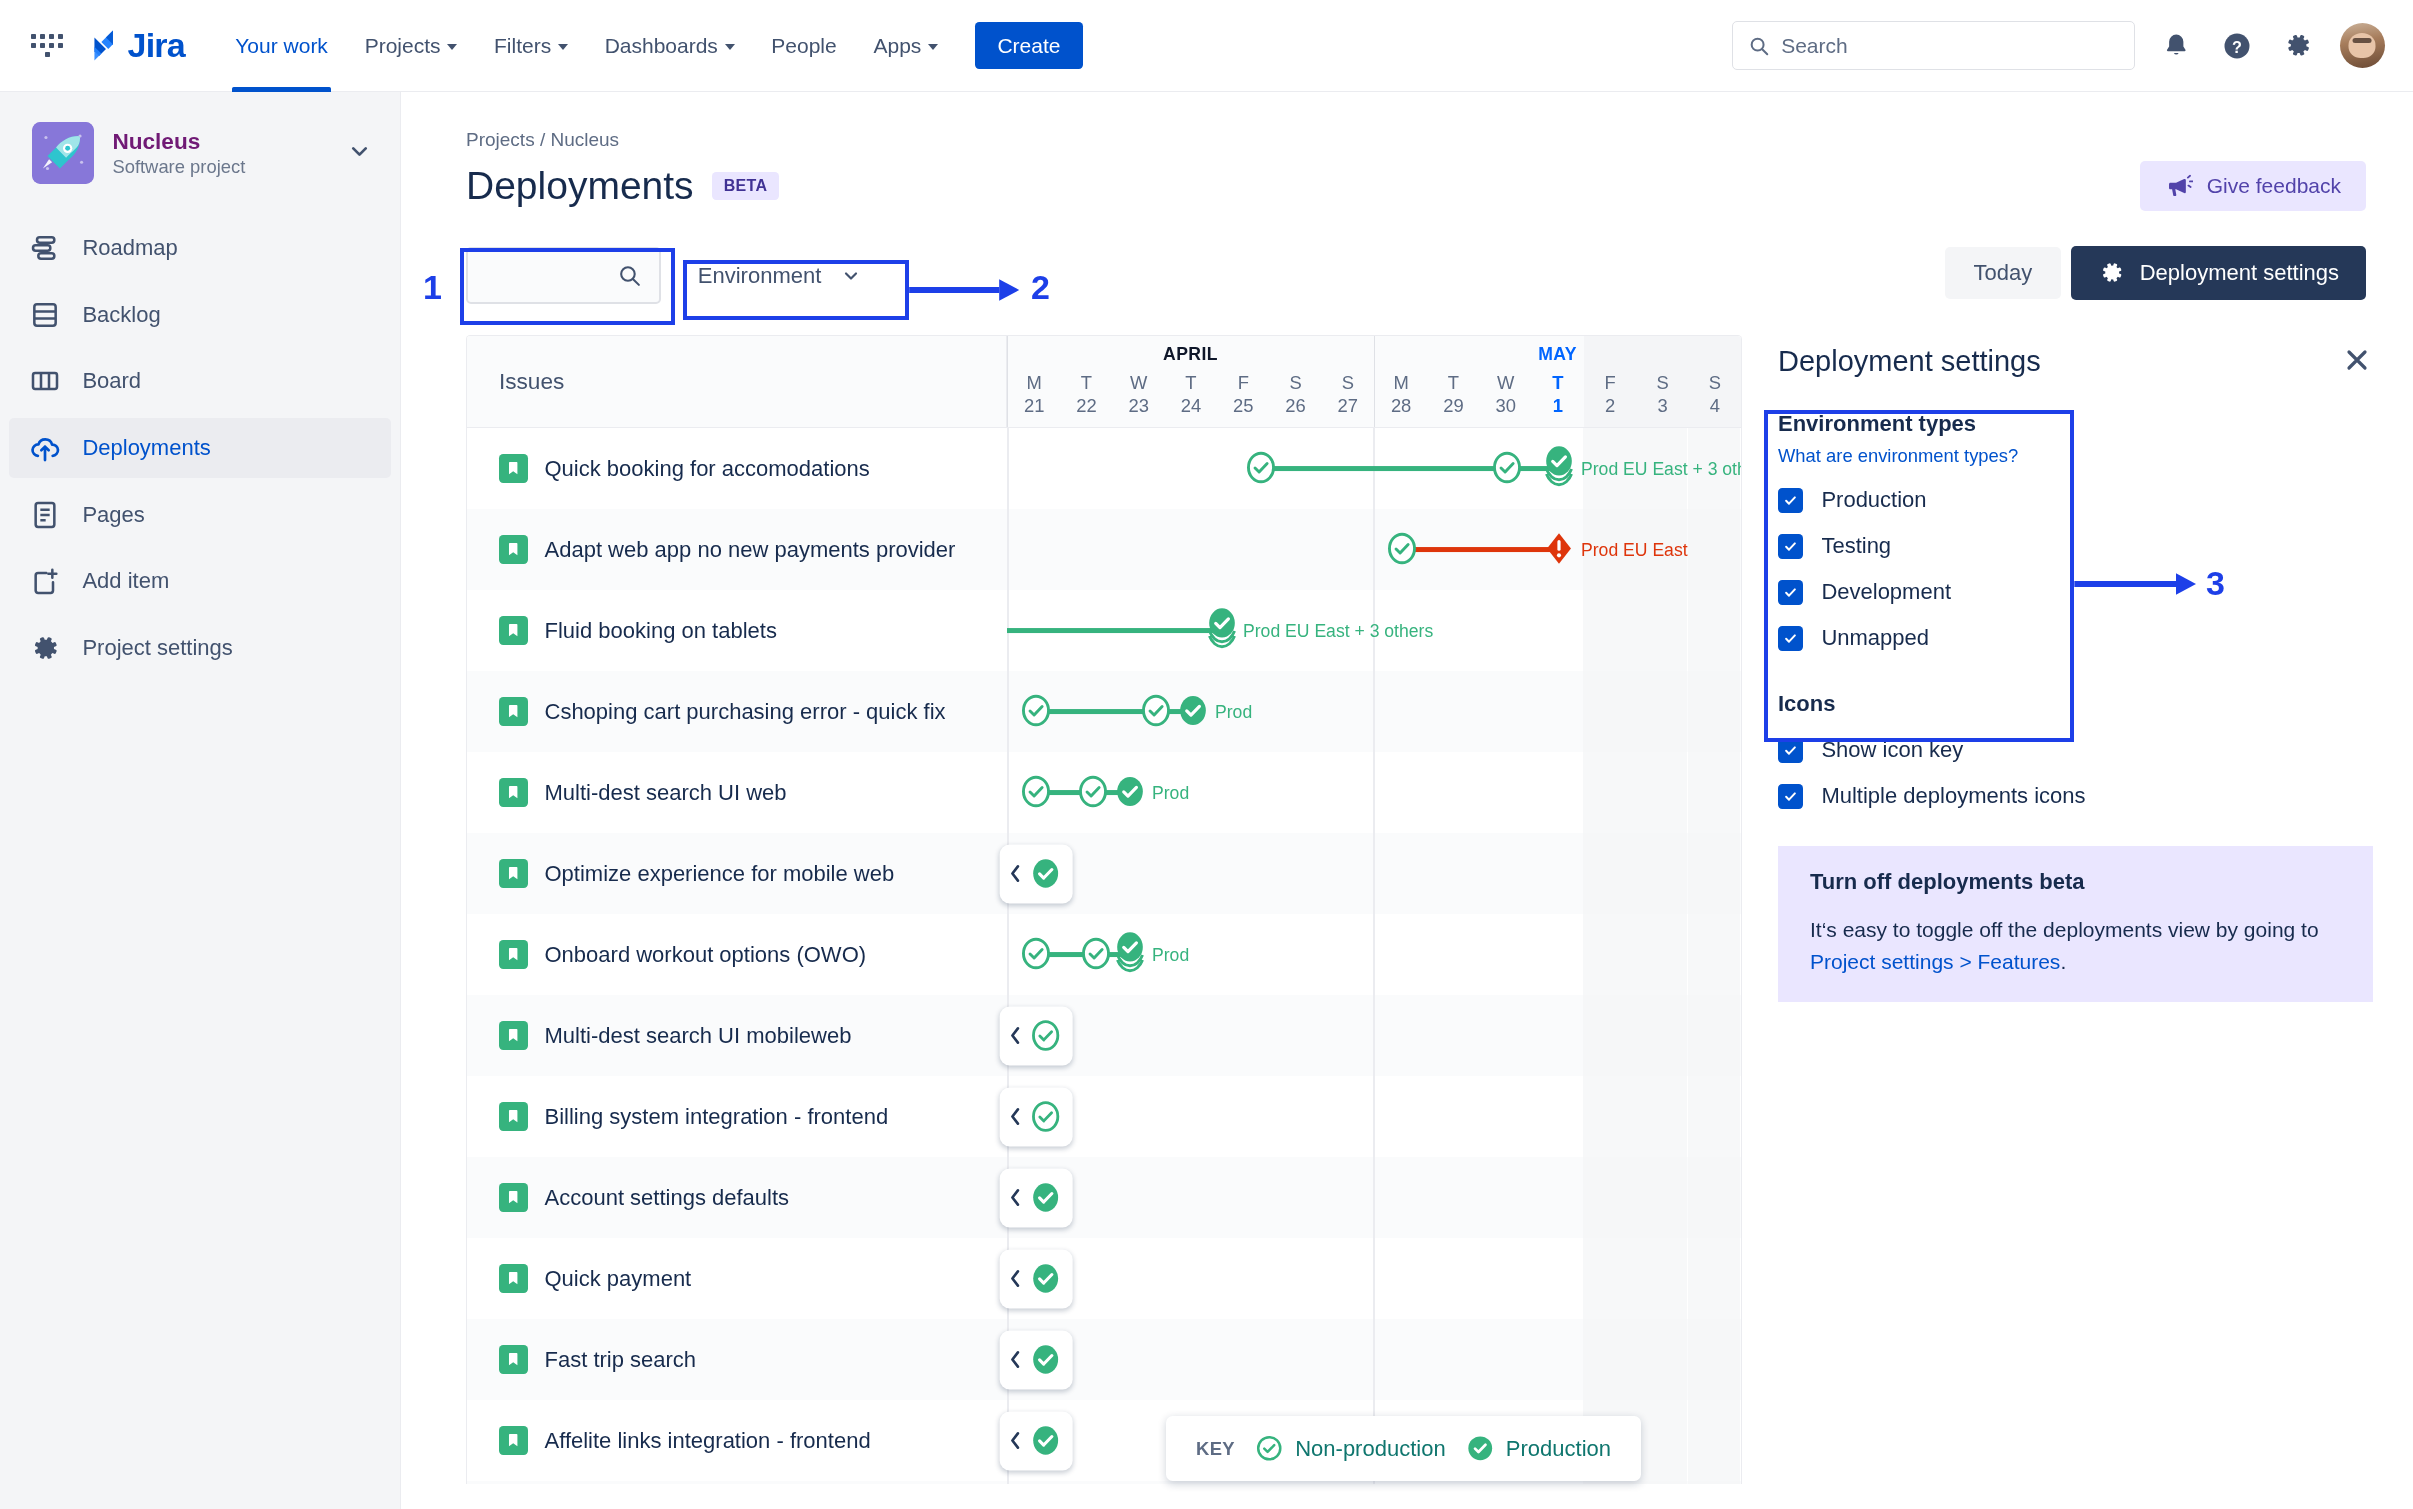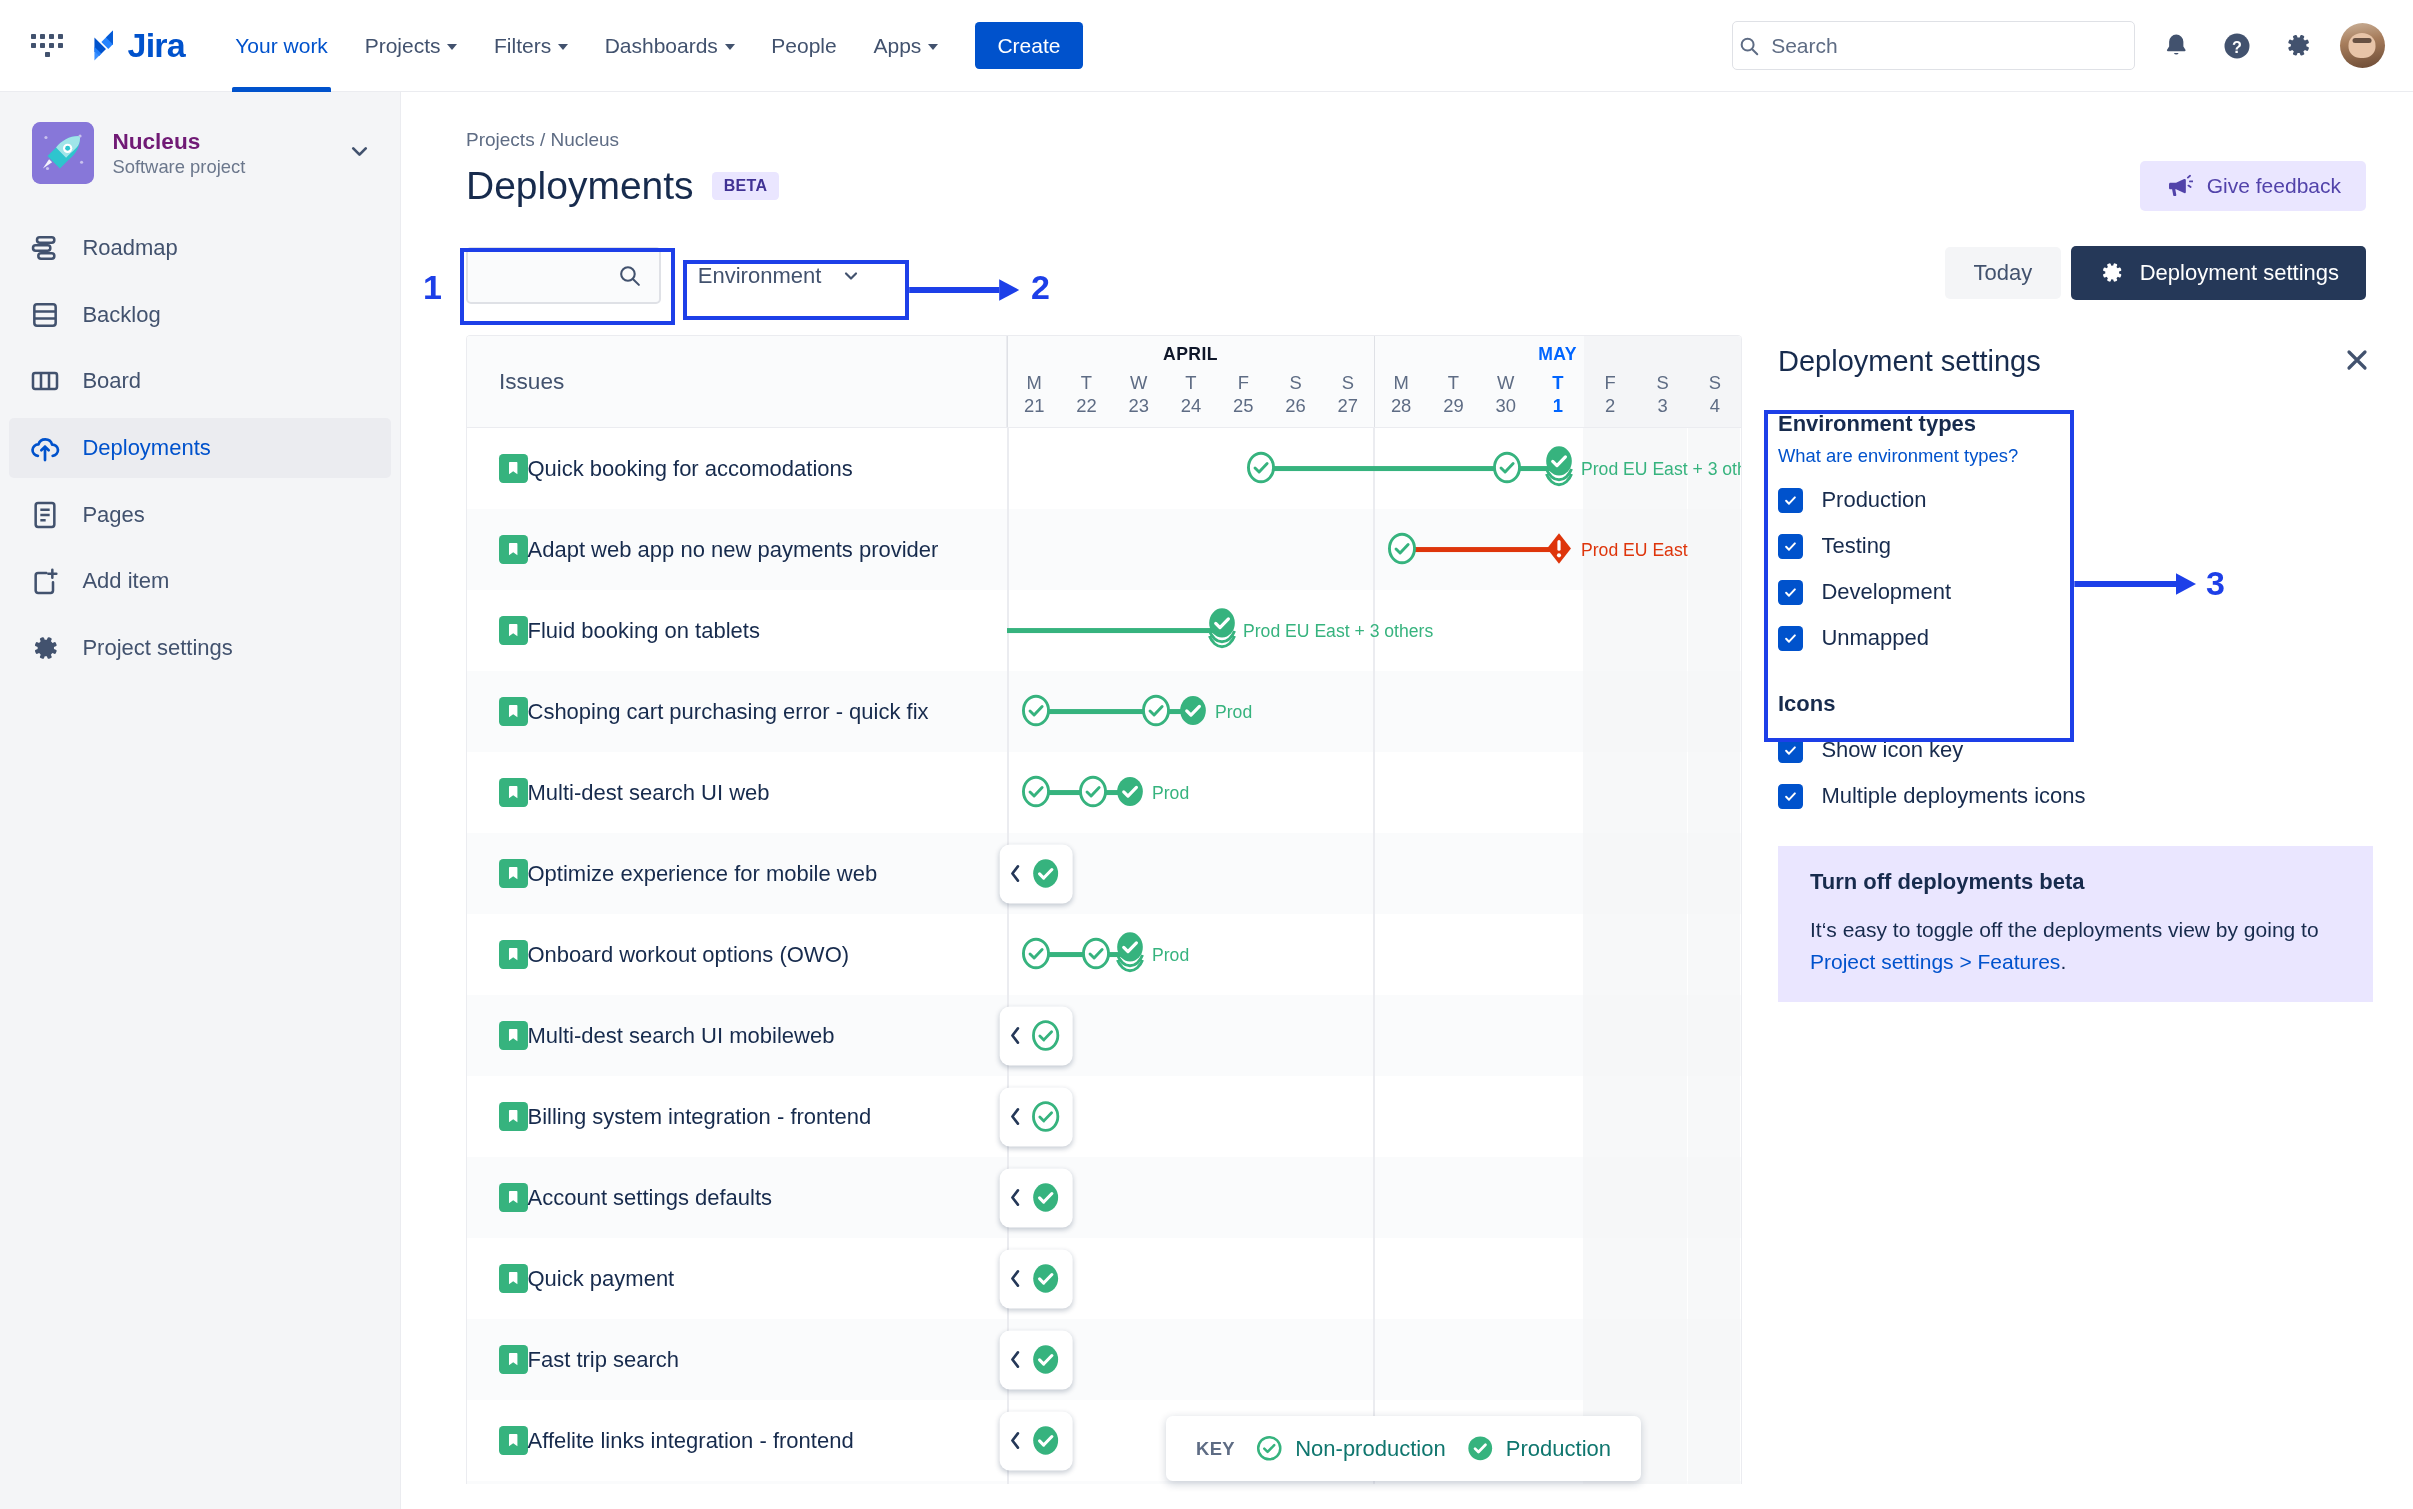--- a/index.html
+++ b/index.html
@@ -30,21 +30,21 @@
     font-size: 21px; color: #42526E; cursor: pointer; position: relative; }
   .navitem.active { color: #0052CC; font-weight: 400; }
   .navitem.active::after { content: ""; position: absolute; bottom: 0; left: 15px; right: 15px;
     height: 5px; background: #0052CC; border-radius: 1.7px 1.7px 0 0; }
   .chev { display: inline-block; width: 0; height: 0; border-left: 5.9px solid transparent;
     border-right: 5.9px solid transparent; border-top: 6.7px solid #42526E; margin-top: 2.5px; }
   .create-btn { margin-left: 18.4px; background: #0052CC; color: #fff; font-size: 21px;
     padding: 11.7px 22.6px; border-radius: 4.2px; cursor: pointer; }
   .nav-right { margin-left: auto; display: flex; align-items: center; gap: 22px; }
   .searchbox { width: 403px; height: 49px; border: 1.7px solid #DFE1E6; border-radius: 5px;
-    display: flex; align-items: center; padding: 0 5px; gap: 11.7px; background: #fff; cursor: text; }
+    display: flex; align-items: center; padding: 0 15px; gap: 11.7px; background: #fff; cursor: text; }
   .searchbox .ph { font-size: 21px; color: #5E6C84; }
   .navicon { width: 39px; height: 39px; display: flex; align-items: center; justify-content: center;
     cursor: pointer; color: #42526E; }
   .avatar { width: 45px; height: 45px; border-radius: 50%; overflow: hidden; cursor: pointer;
     background: linear-gradient(170deg,#cbb29a 0%, #a77d5c 40%, #6b4a34 100%); position: relative; }
   .avatar::before { content:""; position:absolute; left:50%; top:22%; transform:translateX(-50%);
     width:60%; height:55%; border-radius:50% 50% 45% 45%; background:#e7c4a8; }
   .avatar::after { content:""; position:absolute; left:50%; top:34%; transform:translateX(-50%);
     width:42%; height:10%; border-radius:2.5px; background:#3b2a20; opacity:.75; }
 
@@ -109,21 +109,21 @@
     justify-content: flex-end; padding-bottom: 10px; font-size: 18.4px; color: #5E6C84; }
   .daycol.weekstart { border-left: 1.7px solid #DFE1E6; }
   .daycol.today { color: #0065FF; font-weight: 700; }
   .daycol .dow { line-height: 1.25; }
   .daycol .dnum { line-height: 1.25; }
   .daycol.shaded { background: #F4F5F7; }
 
   .tl-body { position: relative; }
   .row { display: flex; height: 81px; position: relative; }
   .row.alt { background: #FAFBFC; }
-  .row-issue { width: 540px; flex: none; display: flex; align-items: center; 
+  .row-issue { width: 540px; flex: none; display: flex; align-items: center; gap: 17px;
     padding-left: 32px; padding-right: 0; overflow: hidden; white-space: nowrap; z-index: 3; }
   .itype { width: 28.5px; height: 28.5px; border-radius: 4.2px; background: #36B37E; flex: none;
     display: flex; align-items: center; justify-content: center; }
   .ititle { font-size: 22px; color: #172B4D; }
   .row-cal { flex: 1; position: relative; }
   .gridline { position: absolute; top: 0; bottom: 0; width: 1.7px; background: #EBECF0; }
   .shade { position: absolute; top: 0; bottom: 0; background: #F4F5F7; opacity: .75; }
 
   
   .mk { position: absolute; top: 50%; transform: translate(-50%,-50%); z-index: 5; }

